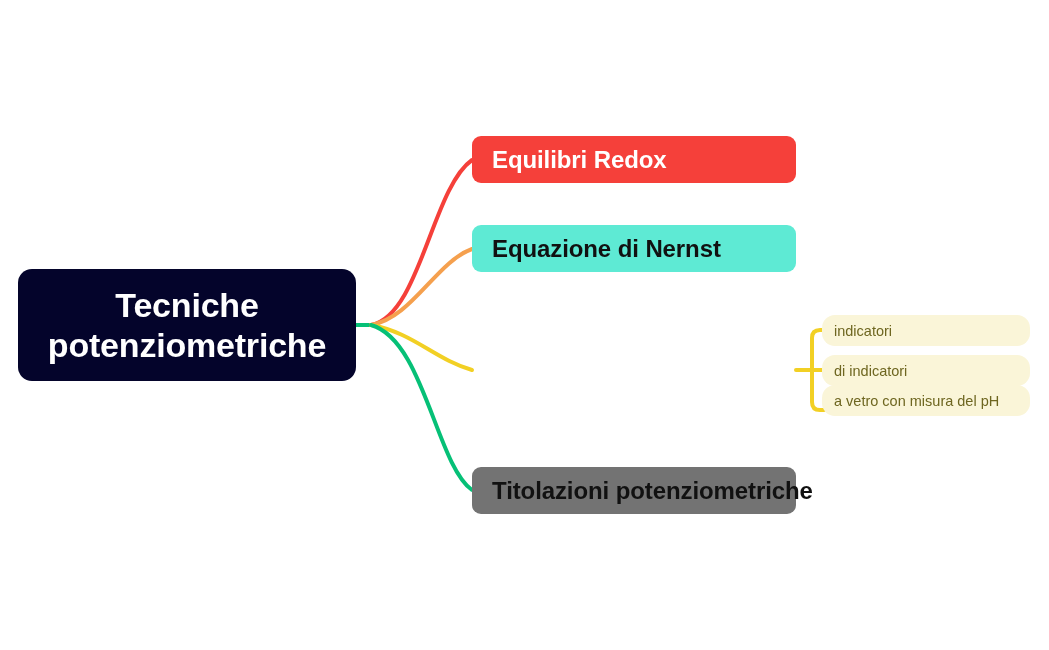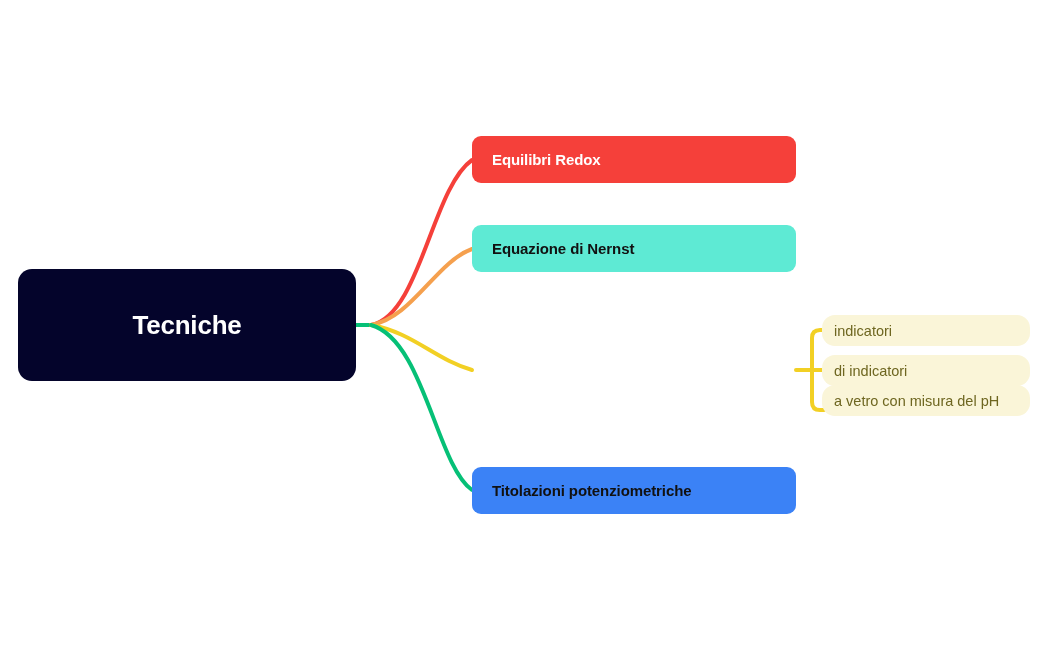--- a/index.html
+++ b/index.html
@@ -43,43 +43,43 @@
     width: 338px;
     height: 112px;
     border-radius: 14px;
     background: #04042b;
     justify-content: center;
     text-align: center;
     padding: 0 14px;
   }
   .node-root .label {
     color: #ffffff;
-    font-size: 26px;
+    font-size: 34px;
     font-weight: 700;
     line-height: 1.18;
     letter-spacing: -0.2px;
   }
   
   .node-branch {
     left: 472px;
     width: 324px;
     height: 47px;
     padding: 0 20px;
     border-radius: 9px;
   }
   .node-branch .label {
-    font-size: 15px;
+    font-size: 24px;
     font-weight: 700;
     letter-spacing: -0.1px;
     white-space: nowrap;
   }
   #node-redox   { top: 136px; background: #f5403a; }
   #node-nernst  { top: 225px; background: #5eead4; }
   #node-elettrodi { top: 347px; background: #f2d024; }
-  #node-titolazioni { top: 467px; background: #3b82f6; }
+  #node-titolazioni { top: 467px; background: #737373; }
 
   #node-redox .label   { color: #ffffff; }
   #node-nernst .label,
   #node-elettrodi .label,
   #node-titolazioni .label { color: #111111; }
 
   
   .node-leaf {
     left: 822px;
     width: 208px;
@@ -118,20 +118,21 @@
 
     <path d="M 796 370 L 812 370" stroke="#f2d024" stroke-width="4" stroke-linecap="round"></path>
     <path d="M 812 370 L 812 338 Q 812 330 820 330 L 824 330" stroke="#f2d024" stroke-width="4" stroke-linecap="round"></path>
     <path d="M 812 370 L 824 370" stroke="#f2d024" stroke-width="4" stroke-linecap="round"></path>
     <path d="M 812 370 L 812 402 Q 812 410 820 410 L 824 410" stroke="#f2d024" stroke-width="4" stroke-linecap="round"></path>
   </svg>
 
   <div class="node node-root" id="node-root">
     <div class="label">
       <span>Tecniche</span><br>
+      <span>potenziometriche</span>
     </div>
   </div>
 
   <div class="node node-branch" id="node-redox">
     <span class="label">Equilibri Redox</span>
   </div>
 
   <div class="node node-branch" id="node-nernst">
     <span class="label">Equazione di Nernst</span>
   </div>

